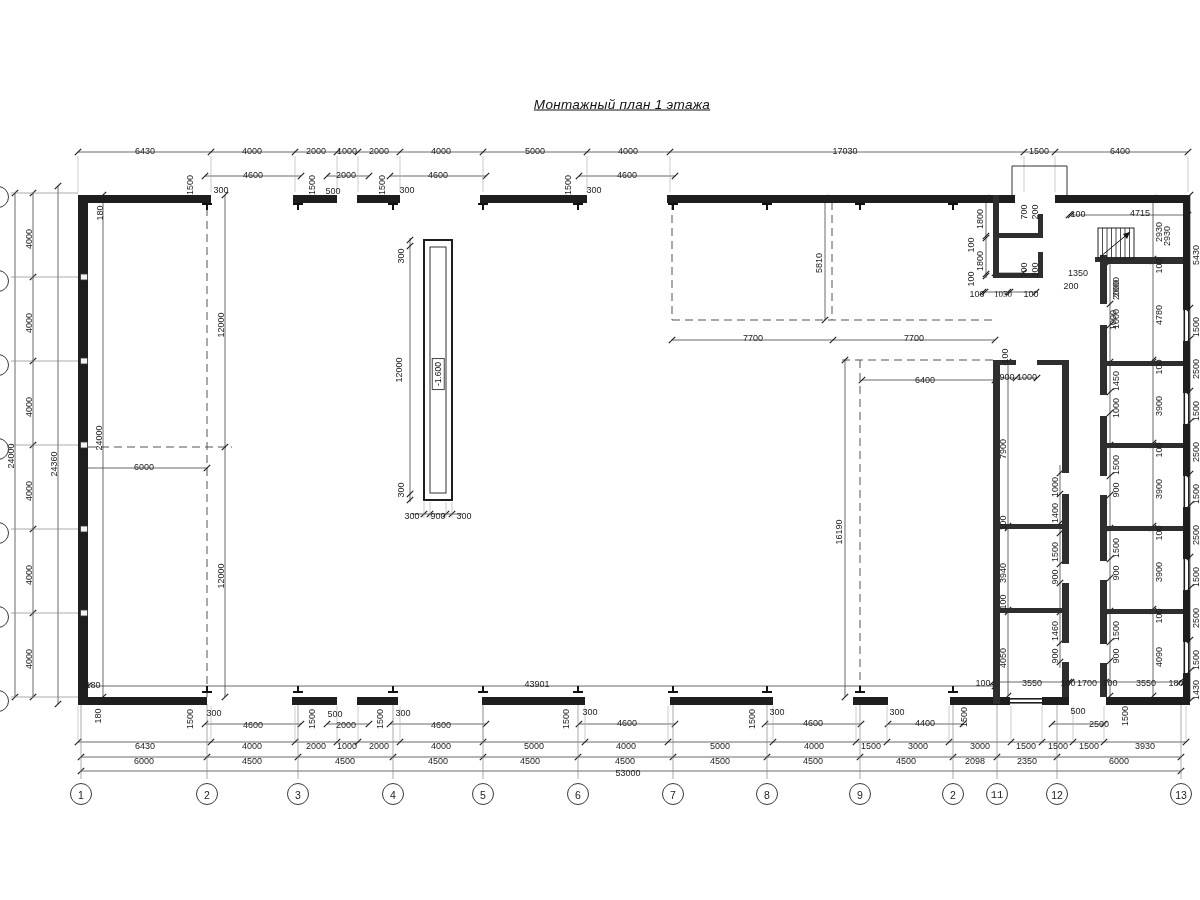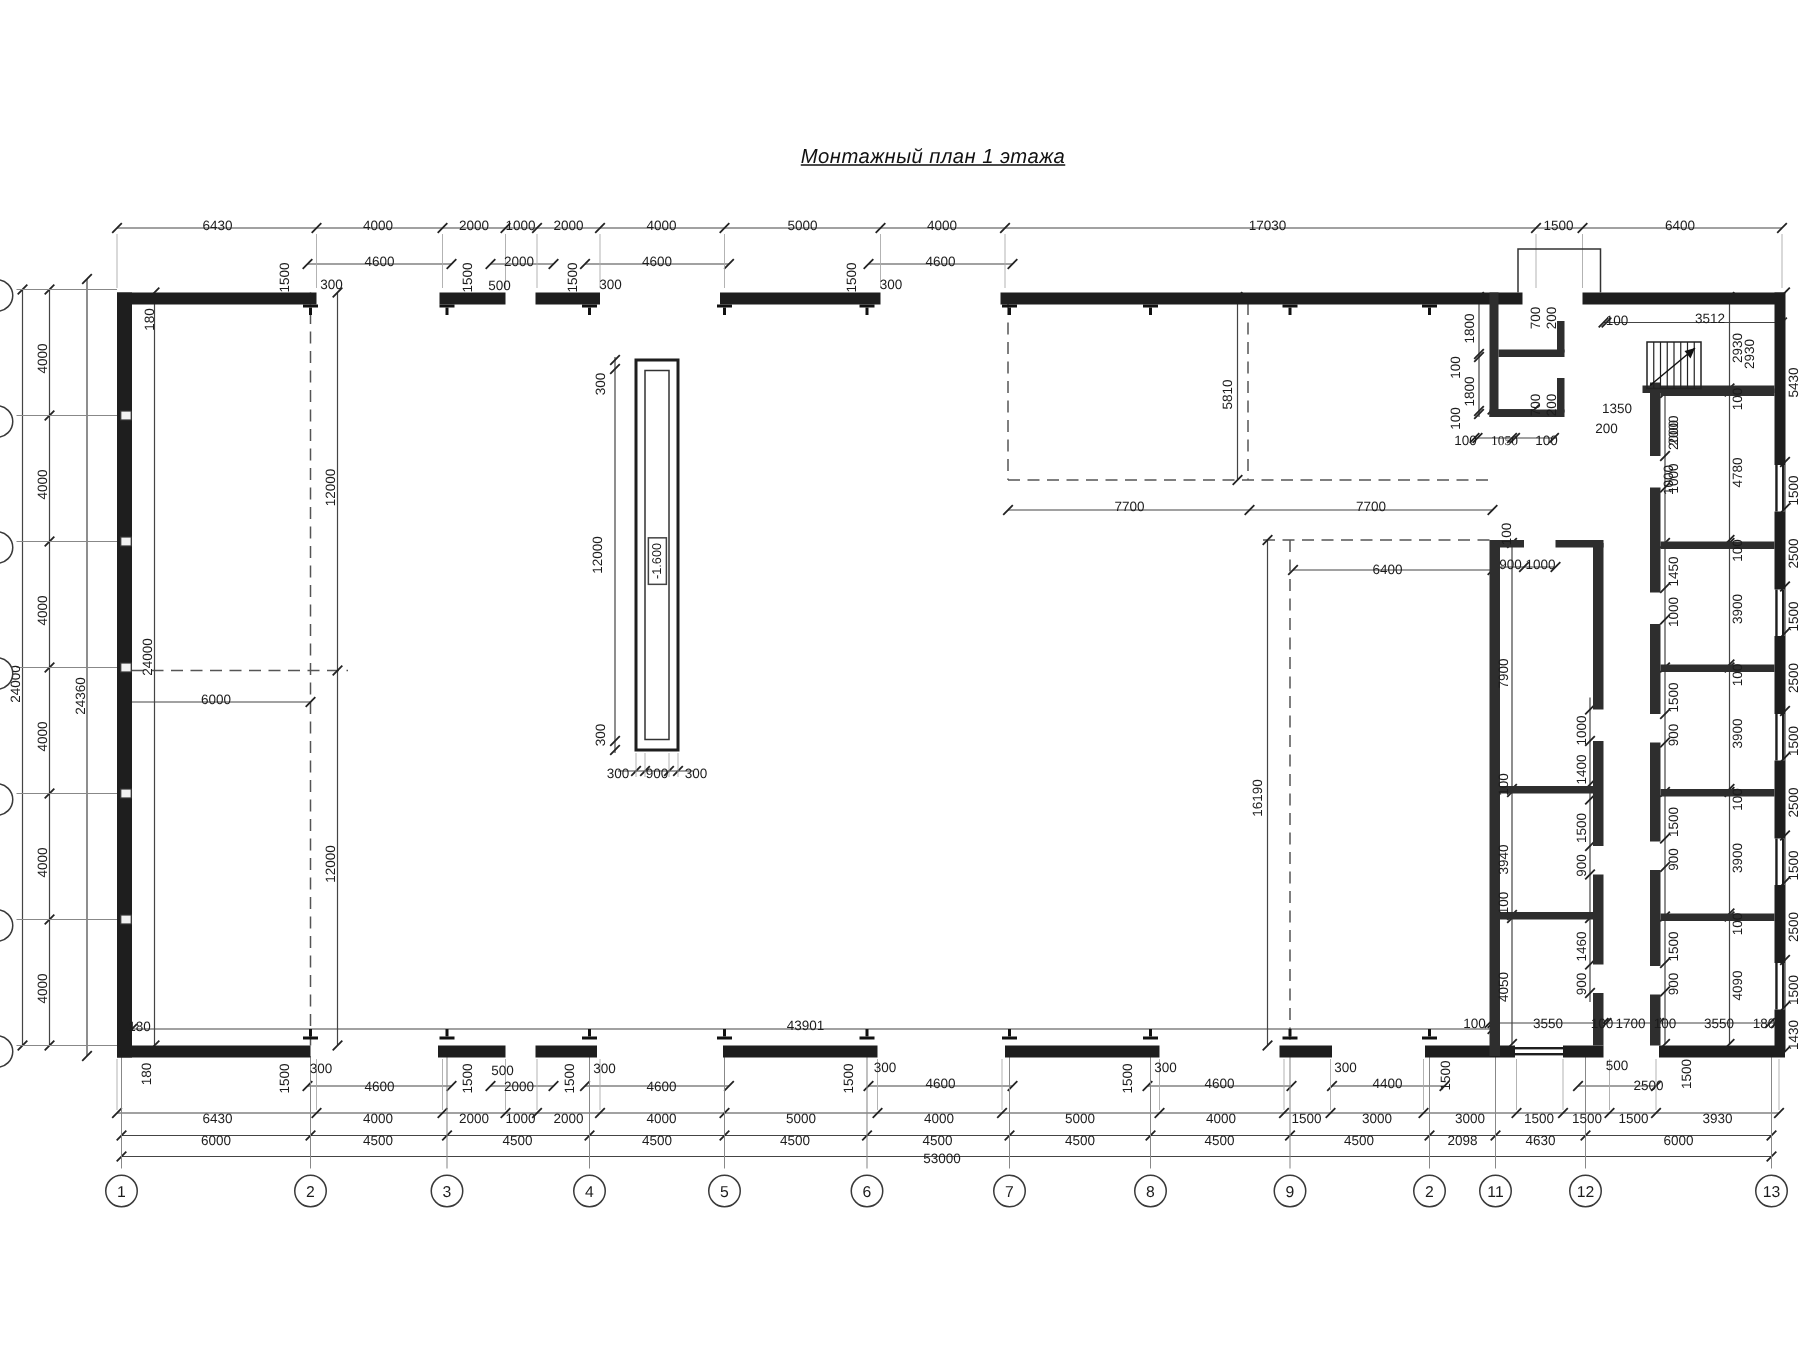--- a/index.html
+++ b/index.html
@@ -444,21 +444,21 @@
       <div class="dim r" style="left: 312px; top: 181px;">1500</div>
       <div class="dim" style="left: 333px; top: 187px;">500</div>
       <div class="dim" style="left: 346px; top: 171px;">2000</div>
       <div class="dim r" style="left: 382px; top: 181px;">1500</div>
       <div class="dim" style="left: 407px; top: 186px;">300</div>
       <div class="dim" style="left: 438px; top: 171px;">4600</div>
       <div class="dim r" style="left: 568px; top: 181px;">1500</div>
       <div class="dim" style="left: 594px; top: 186px;">300</div>
       <div class="dim" style="left: 627px; top: 171px;">4600</div>
       <div class="dim" style="left: 1078px; top: 210px;">100</div>
-      <div class="dim" style="left: 1140px; top: 209px;">3512</div>
+      <div class="dim" style="left: 1140px; top: 209px;">4715</div>
       <div class="dim r" style="left: 1167px; top: 232px;">2930</div>
       <div class="dim r" style="left: 980px; top: 215px;">1800</div>
       <div class="dim r" style="left: 971px; top: 241px;">100</div>
       <div class="dim r" style="left: 980px; top: 257px;">1800</div>
       <div class="dim r" style="left: 971px; top: 275px;">100</div>
       <div class="dim r" style="left: 1024px; top: 208px;">700</div>
       <div class="dim r" style="left: 1035px; top: 208px;">200</div>
       <div class="dim r" style="left: 1024px; top: 266px;">700</div>
       <div class="dim r" style="left: 1035px; top: 266px;">200</div>
       <div class="dim" style="left: 977px; top: 290px;">100</div>
@@ -589,35 +589,35 @@
       <div class="dim" style="left: 144px; top: 757px;">6000</div>
       <div class="dim" style="left: 252px; top: 757px;">4500</div>
       <div class="dim" style="left: 345px; top: 757px;">4500</div>
       <div class="dim" style="left: 438px; top: 757px;">4500</div>
       <div class="dim" style="left: 530px; top: 757px;">4500</div>
       <div class="dim" style="left: 625px; top: 757px;">4500</div>
       <div class="dim" style="left: 720px; top: 757px;">4500</div>
       <div class="dim" style="left: 813px; top: 757px;">4500</div>
       <div class="dim" style="left: 906px; top: 757px;">4500</div>
       <div class="dim" style="left: 975px; top: 757px;">2098</div>
-      <div class="dim" style="left: 1027px; top: 757px;">4630</div>
+      <div class="dim" style="left: 1027px; top: 757px;">2350</div>
       <div class="dim" style="left: 1119px; top: 757px;">6000</div>
       <div class="dim" style="left: 628px; top: 769px;">53000</div>
       <div class="pitlabel" style="left: 438px; top: 370px;">-1.600</div>
       <div class="bubble" style="left: 81px; top: 790px;">1</div>
       <div class="bubble" style="left: 207px; top: 790px;">2</div>
       <div class="bubble" style="left: 298px; top: 790px;">3</div>
       <div class="bubble" style="left: 393px; top: 790px;">4</div>
       <div class="bubble" style="left: 483px; top: 790px;">5</div>
       <div class="bubble" style="left: 578px; top: 790px;">6</div>
       <div class="bubble" style="left: 673px; top: 790px;">7</div>
       <div class="bubble" style="left: 767px; top: 790px;">8</div>
       <div class="bubble" style="left: 860px; top: 790px;">9</div>
       <div class="bubble" style="left: 953px; top: 790px;">2</div>
-      <div class="bubble" style="left: 997px; top: 790px;">11</div>
+      <div class="bubble" style="left: 997px; top: 790px; font-family: Liberation Mono, monospace;">11</div>
       <div class="bubble" style="left: 1057px; top: 790px;">12</div>
       <div class="bubble" style="left: 1181px; top: 790px;">13</div>
       <div class="halfbubble" style="left: -2px; top: 193px;"></div>
       <div class="halfbubble" style="left: -2px; top: 277px;"></div>
       <div class="halfbubble" style="left: -2px; top: 361px;"></div>
       <div class="halfbubble" style="left: -2px; top: 445px;"></div>
       <div class="halfbubble" style="left: -2px; top: 529px;"></div>
       <div class="halfbubble" style="left: -2px; top: 613px;"></div>
       <div class="halfbubble" style="left: -2px; top: 697px;"></div>
     </div>

